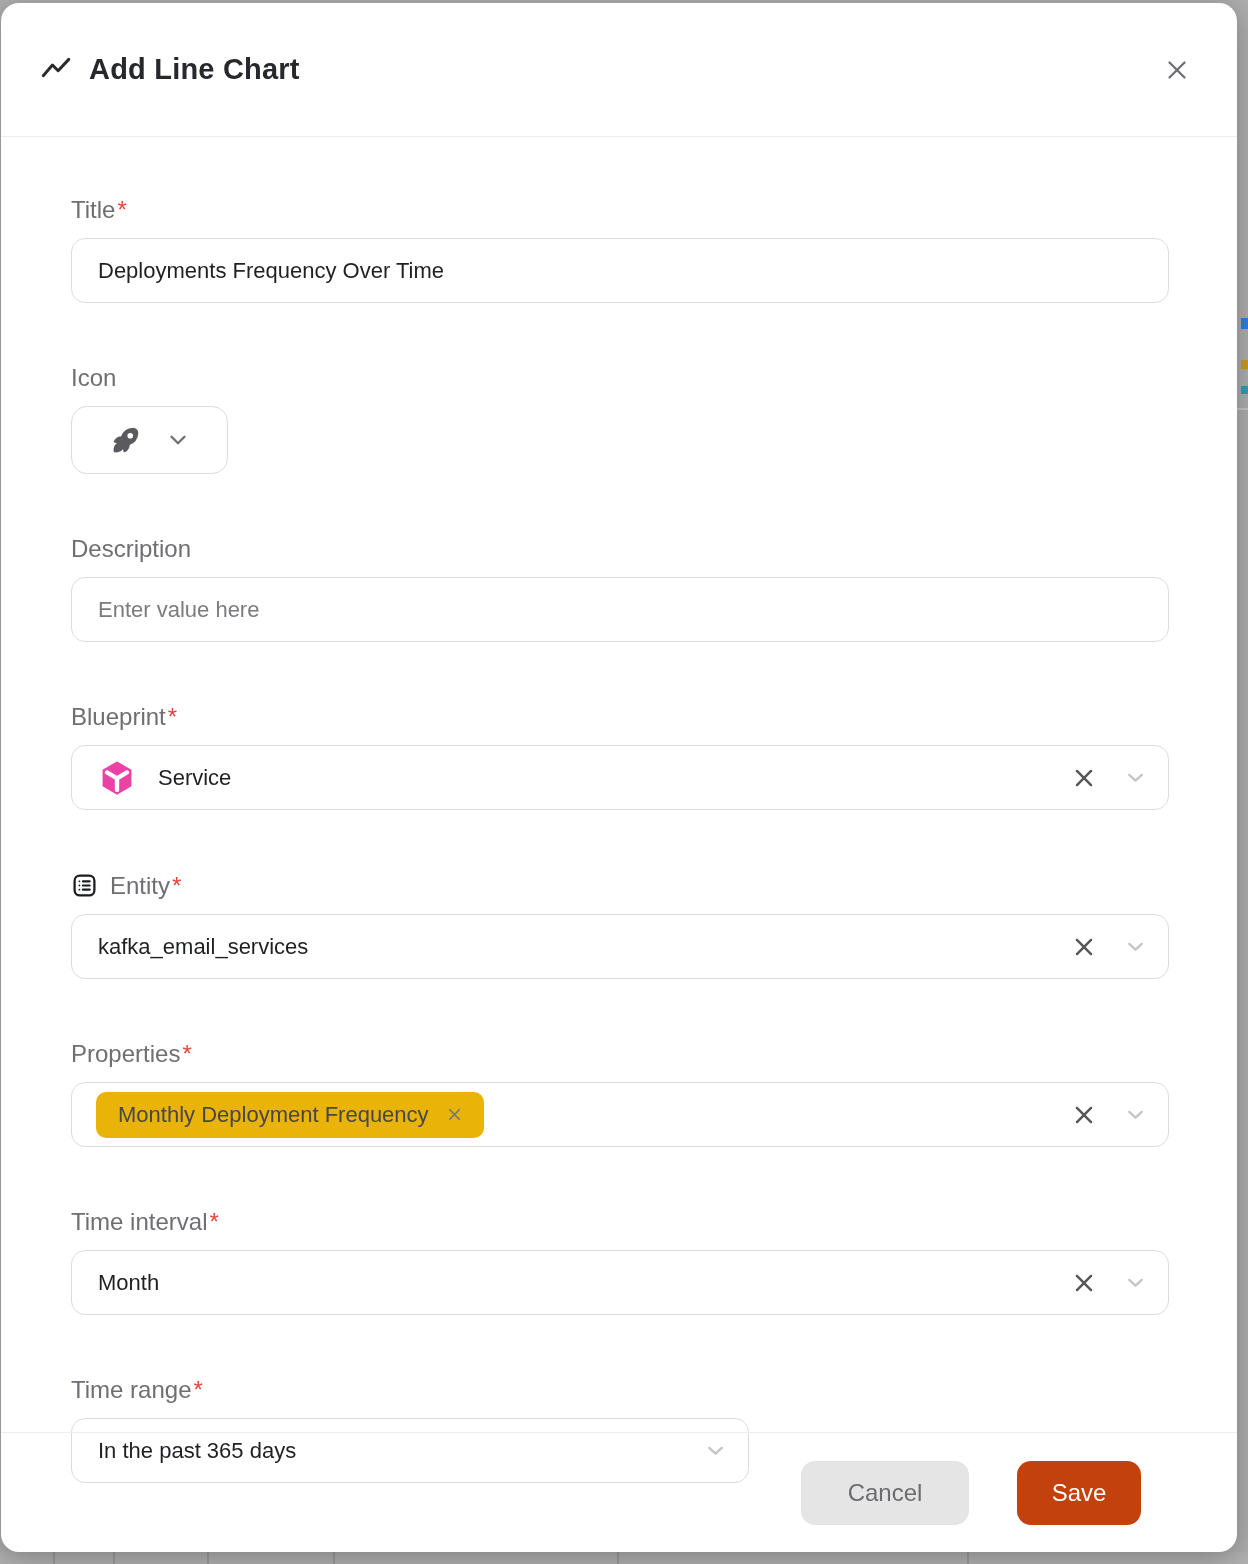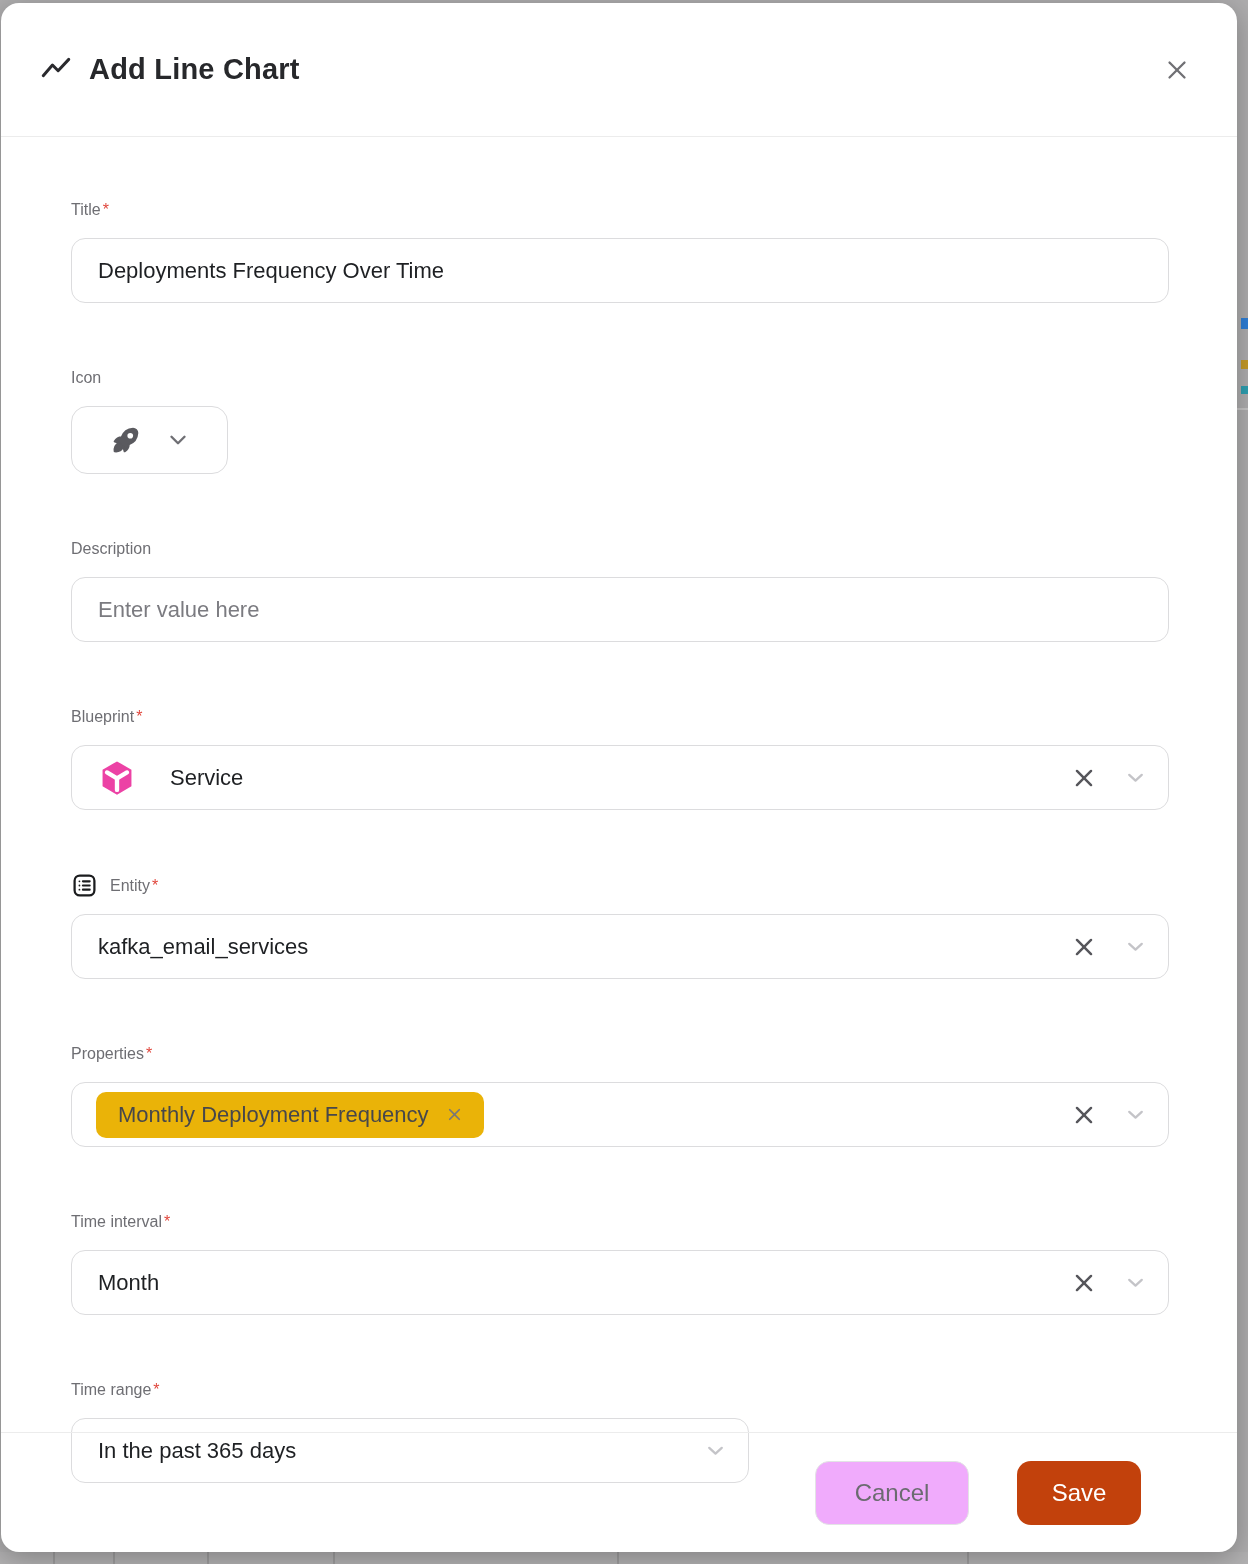--- a/index.html
+++ b/index.html
@@ -39,21 +39,21 @@
   .close-btn {
     margin-left:auto; width:44px; height:44px;
     display:flex; align-items:center; justify-content:center;
     cursor:pointer; border:none; background:transparent;
   }
 
   .modal-body { padding:60px 68px 0 70px; }
   .section { margin-top:62px; }
   .section:first-child { margin-top:0; }
   .field-label {
-    font-size:16px; line-height:26px; color:#6e6e73;
+    font-size:24px; line-height:26px; color:#6e6e73;
     margin-bottom:15px; display:flex; align-items:center;
   }
   .req { color:#e0463c; margin-left:2px; }
   .label-icon { width:27px; height:27px; margin-right:12px; display:inline-flex; }
 
   .text-input, .select {
     width:1098px; height:65px;
     border:1px solid #dcdcde; border-radius:14px;
     background:#fff;
     display:flex; align-items:center;
@@ -72,21 +72,21 @@
 
   
   .icon-picker {
     width:157px; height:68px;
     border:1px solid #dcdcde; border-radius:16px;
     display:flex; align-items:center; justify-content:center; gap:22px;
     cursor:pointer; background:#fff;
   }
 
   
-  .value-with-icon { display:flex; align-items:center; gap:34px; }
+  .value-with-icon { display:flex; align-items:center; gap:22px; }
 
   
   .chips-select { padding-left:24px; }
   .chip {
     height:46px; border-radius:10px; background:#eab308;
     display:flex; align-items:center; gap:16px;
     padding:0 20px 0 22px;
     font-size:22px; color:#47474b;
   }
   .chip-x { display:flex; cursor:pointer; }
@@ -98,21 +98,21 @@
     border-top:1px solid #ececec;
     display:flex; align-items:center; justify-content:flex-end;
     gap:48px; padding-right:96px;
   }
   .btn {
     height:64px; border-radius:14px; font-size:24px;
     font-family:"Liberation Sans", sans-serif;
     display:flex; align-items:center; justify-content:center;
     cursor:pointer;
   }
-  .btn-cancel { width:154px; background:#f0abfc; border:1px solid #e3e3e5; color:#6b6b70; }
+  .btn-cancel { width:168px; background:#e5e5e5; border:1px solid #e3e3e5; color:#6b6b70; }
   .btn-save { width:124px; background:#c2410c; border:none; color:#fff; }
 </style>
 </head>
 <body>
 
 <div class="backdrop-strip-right">
   <div class="frag frag-blue"></div>
   <div class="frag frag-gold"></div>
   <div class="frag frag-teal"></div>
   <div class="frag frag-line"></div>

